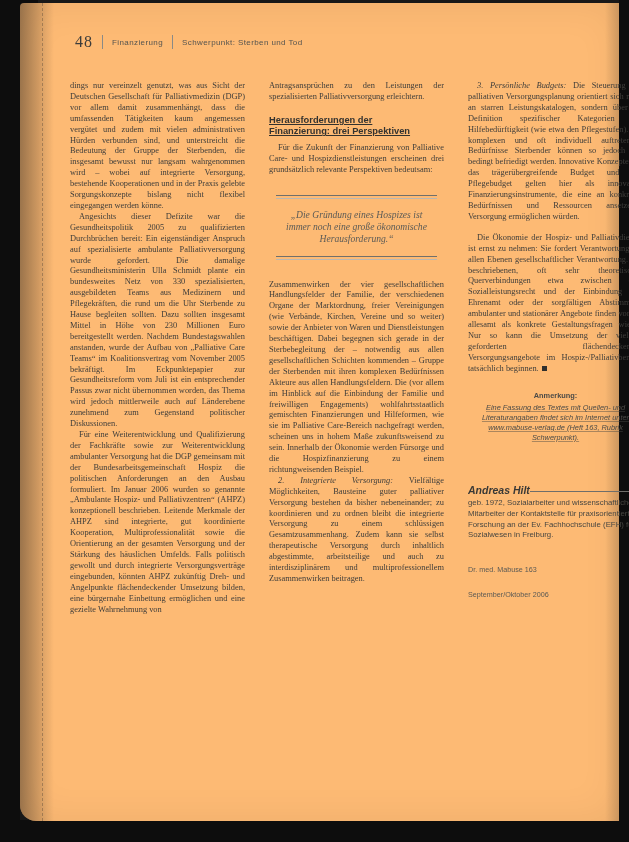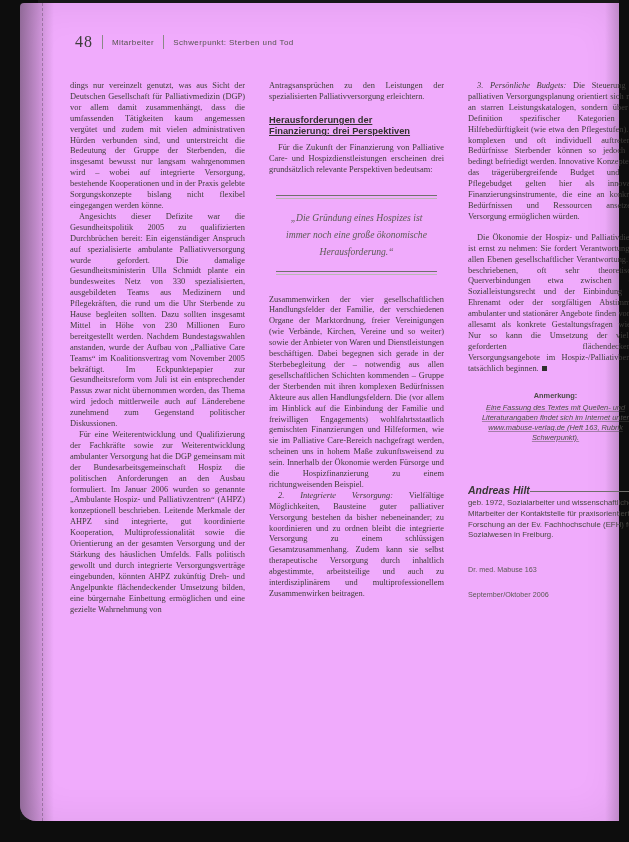--- a/index.html
+++ b/index.html
@@ -5,21 +5,21 @@
   html,body{margin:0;padding:0;}
   body{
     width:629px;height:842px;position:relative;overflow:hidden;
     background:#181818;
     font-family:"Liberation Serif", serif;
   }
   
   .page{
     position:absolute;left:20px;top:3px;width:599px;height:818px;
     background:linear-gradient(90deg,#d9d7d2 0px,#e9e7e3 30px,#edecе8 60px,#ecebe7 520px,#e4e3df 599px);
-    background-color:#f0abfc;
+    background-color:#fdba74;
     border-bottom-left-radius:16px;border-top-left-radius:4px;
     box-shadow:inset 0 0 40px rgba(0,0,0,0.07);
   }
   .page-curl{
     position:absolute;left:22px;top:0;bottom:0;width:0;
     border-left:1px dashed rgba(40,40,40,0.30);
   }
   .edge-shade{
     position:absolute;left:0;top:0;bottom:0;width:34px;
     background:linear-gradient(90deg,rgba(20,20,20,.40),rgba(20,20,20,0));
@@ -59,21 +59,21 @@
   .subhead{
     font-family:"Liberation Sans", sans-serif;font-weight:bold;
     font-size:9.3px;line-height:11.5px;color:#33322f;
     margin:12px 0 5px 0;text-align:left;
   }
   .subhead span{display:block;text-decoration:underline;}
   
   .pullquote{margin:9px 1px 8px 1px;padding:10px 6px 12px 6px;text-align:center;}
   .rule{height:2px;border-top:1px solid #70706c;border-bottom:1px solid #b9b8b3;}
   .pq-text{
-    font-style:italic;font-size:9.6px;line-height:17px;color:#5c5b56;
+    font-style:italic;font-size:9.6px;line-height:12px;color:#5c5b56;
     padding:10px 10px 11px 10px;
   }
   .endmark{display:inline-block;width:5px;height:5px;background:#2f2f2d;margin-left:3px;}
   
   .note{margin-top:16px;font-family:"Liberation Sans", sans-serif;font-size:7.4px;line-height:9.8px;color:#4c4b47;text-align:center;}
   .note .note-label{font-weight:bold;margin-bottom:3px;}
   .note .note-body{font-style:italic;text-decoration:underline;text-decoration-color:rgba(70,70,66,.45);}
   .authors{margin-top:42px;font-family:"Liberation Sans", sans-serif;text-align:left;}
   .author{margin-bottom:10px;}
   .author .name-row{display:flex;align-items:baseline;}
@@ -98,21 +98,21 @@
 <div class="artifact" style="left:619px;top:0;width:10px;height:842px;"></div>
 
 <div class="page">
   <div class="edge-shade"></div>
   <div class="page-curl"></div>
   <div class="right-shade"></div>
 
   <div class="hdr">
     <span class="pagenum">48</span>
     <span class="vbar"></span>
-    <span class="lbl">Mitarbeiter</span>
+    <span class="lbl">Finanzierung</span>
     <span class="vbar"></span>
     <span class="lbl">Schwerpunkt: Sterben und Tod</span>
   </div>
 
   <div class="cols">
 
     <div class="col">
       <p>dings nur vereinzelt genutzt, was aus Sicht der Deutschen Gesellschaft für Palliativmedizin (DGP) vor allem damit zusammenhängt, dass die umfassenden Tätigkeiten kaum angemessen vergütet und zudem mit vielen administrativen Hürden verbunden sind, und unterstreicht die Bedeutung der Gruppe der Sterbenden, die insgesamt bewusst nur langsam wahrgenommen wird – wobei auf integrierte Versorgung, bestehende Kooperationen und in der Praxis gelebte Sorgungskonzepte bislang nicht flexibel eingegangen werden könne.</p>
       <p class="ind">Angesichts dieser Defizite war die Gesundheitspolitik 2005 zu qualifizierten Durchbrüchen bereit: Ein eigenständiger Anspruch auf spezialisierte ambulante Palliativversorgung wurde gefordert. Die damalige Gesundheitsministerin Ulla Schmidt plante ein bundesweites Netz von 330 spezialisierten, ausgebildeten Teams aus Medizinern und Pflegekräften, die rund um die Uhr Sterbende zu Hause begleiten sollten. Dazu sollten insgesamt Mittel in Höhe von 230 Millionen Euro bereitgestellt werden. Nachdem Bundestagswahlen anstanden, wurde der Aufbau von „Palliative Care Teams“ im Koalitionsvertrag vom November 2005 bekräftigt. Im Eckpunktepapier zur Gesundheitsreform vom Juli ist ein entsprechender Passus zwar nicht übernommen worden, das Thema wird jedoch mittlerweile auch auf Länderebene zunehmend zum Gegenstand politischer Diskussionen.</p>
       <p class="ind">Für eine Weiterentwicklung und Qualifizierung der Fachkräfte sowie zur Weiterentwicklung ambulanter Versorgung hat die DGP gemeinsam mit der Bundesarbeitsgemeinschaft Hospiz die politischen Anforderungen an den Ausbau formuliert. Im Januar 2006 wurden so genannte „Ambulante Hospiz- und Palliativzentren“ (AHPZ) konzeptionell beschrieben. Leitende Merkmale der AHPZ sind integrierte, gut koordinierte Kooperation, Multiprofessionalität sowie die Orientierung an der gesamten Versorgung und der Stärkung des häuslichen Umfelds. Falls politisch gewollt und durch integrierte Versorgungsverträge eingebunden, könnten AHPZ zukünftig Dreh- und Angelpunkte flächendeckender Umsetzung bilden, eine bürgernahe Einbettung ermöglichen und eine gezielte Wahrnehmung von</p>

